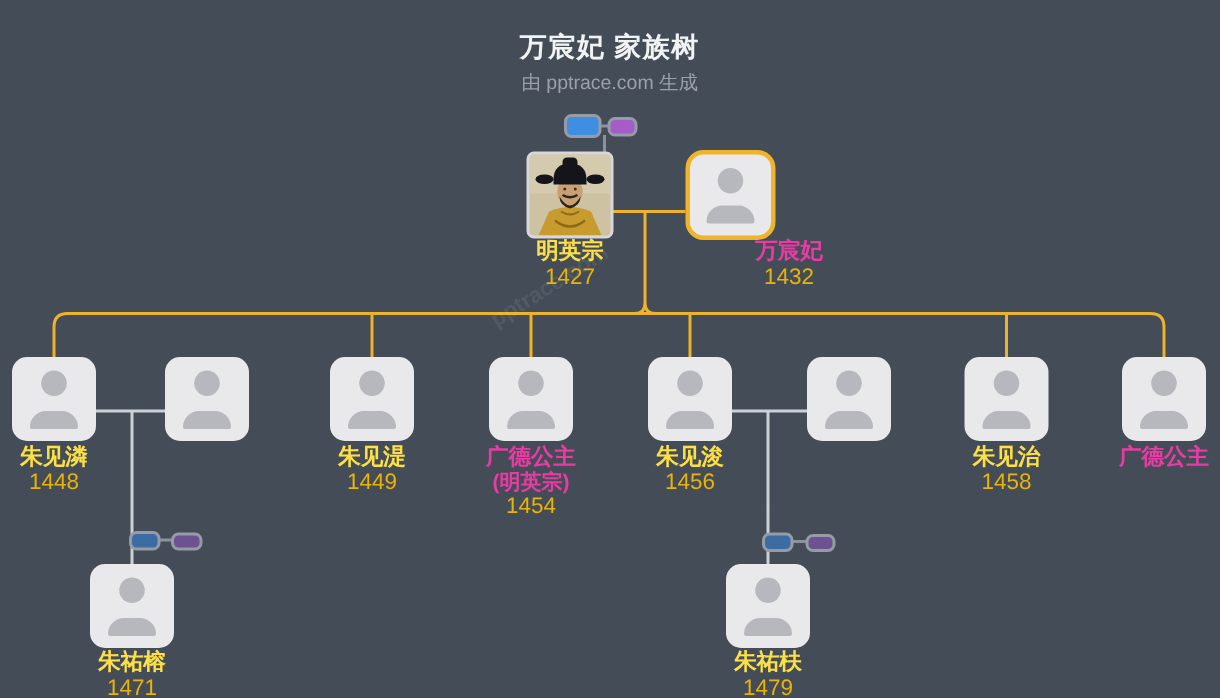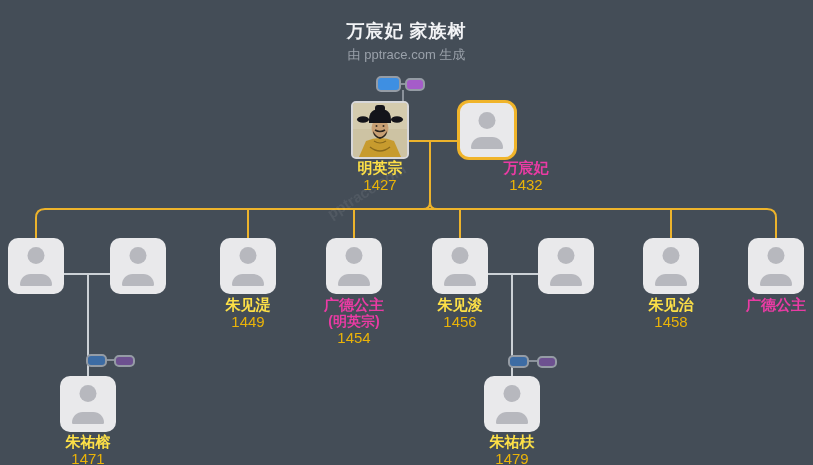--- a/index.html
+++ b/index.html
@@ -170,20 +170,24 @@
     </div>
   <div class="card" style="left:643px;top:234px;">
       <div class="av-head"></div>
       <div class="av-body"></div>
     </div>
   <div class="card" style="left:748px;top:234px;">
       <div class="av-head"></div>
       <div class="av-body"></div>
     </div>
 
+  <div class="label" style="left:36px;top:292px;">
+    <div class="nm male">朱见潾</div>
+    <div class="yr">1448</div>
+  </div>
   <div class="label" style="left:248px;top:292px;">
     <div class="nm male">朱见湜</div>
     <div class="yr">1449</div>
   </div>
   <div class="label" style="left:354px;top:292px;">
     <div class="nm female">广德公主</div>
     <div class="nm2 nm female">(明英宗)</div>
     <div class="yr">1454</div>
   </div>
   <div class="label" style="left:460px;top:292px;">

